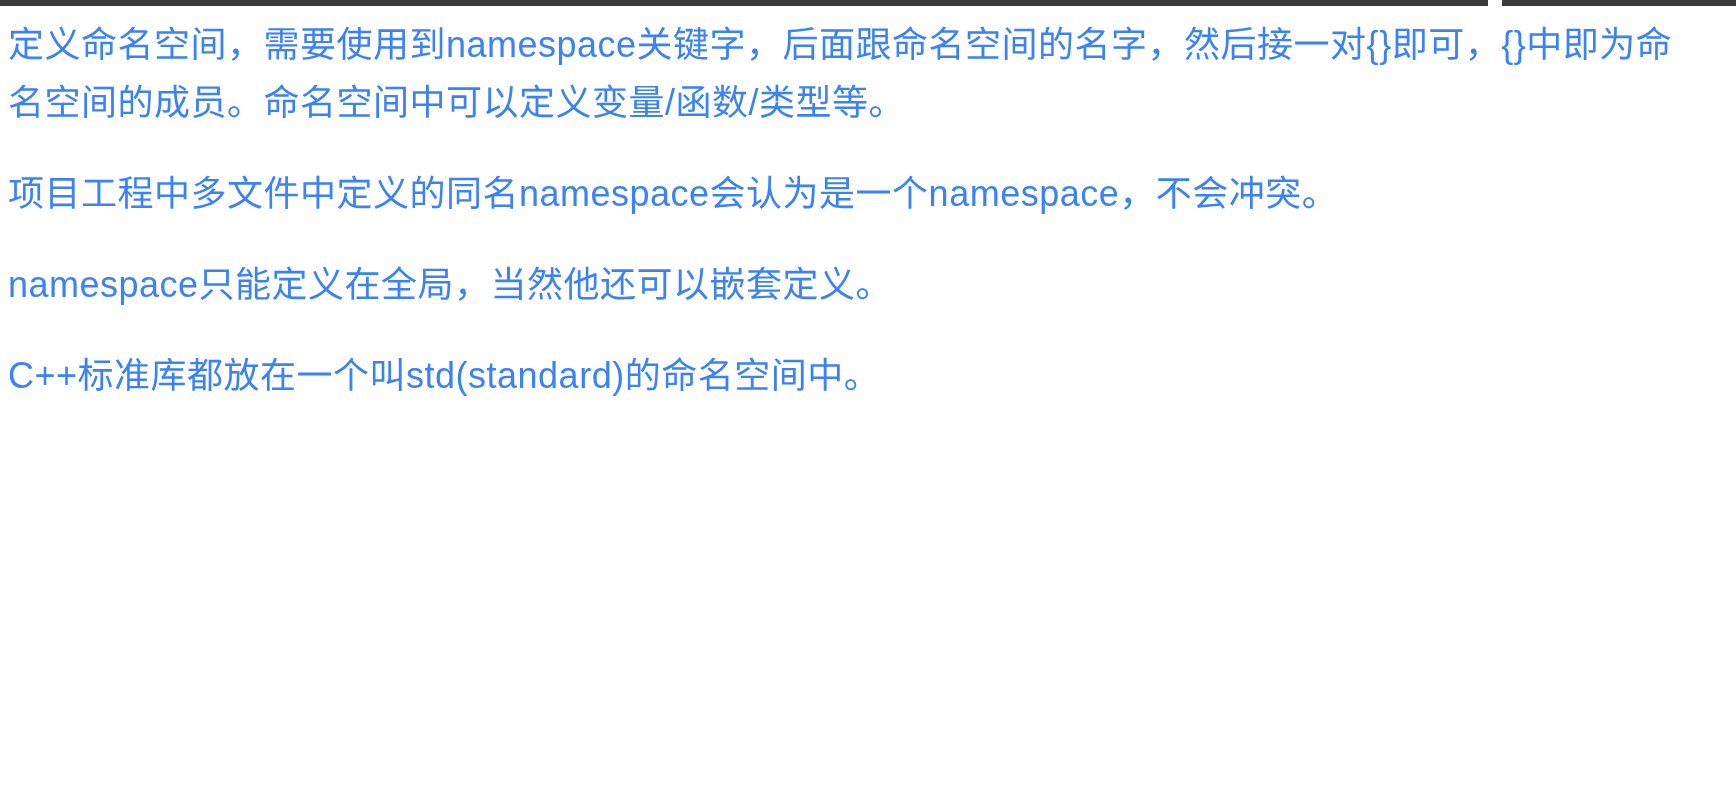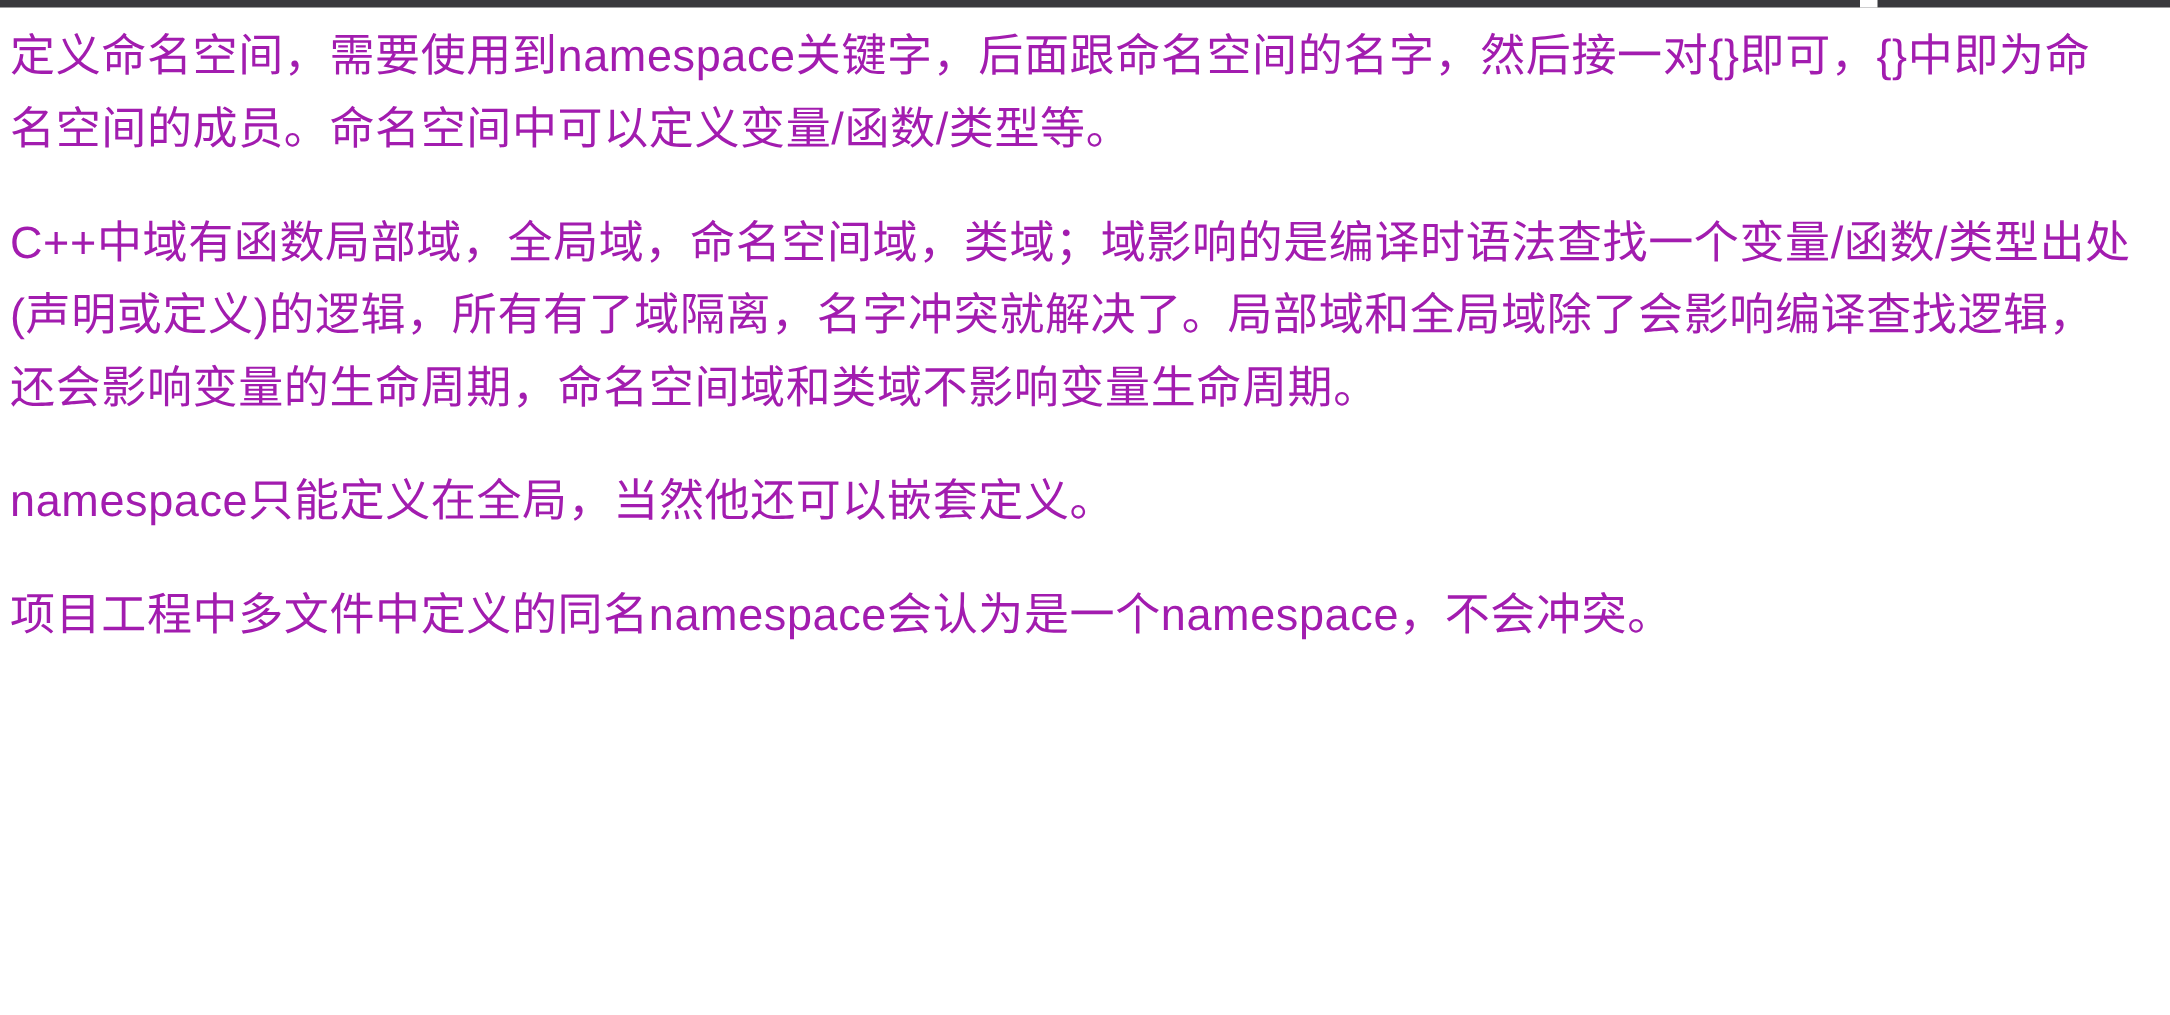--- a/index.html
+++ b/index.html
@@ -32,36 +32,36 @@
     height: 6px;
     background: #ffffff;
     box-shadow: inset 0 0 0 1px #39393d00;
   }
   .content {
     position: absolute;
     top: 6px;
     left: 0;
     right: 0;
     padding: 10px 30px 0 8px;
-    color: #a21caf;
+    color: #3b82f6;
   }
   .content p {
     margin: 0 0 33px 0;
     font-size: 36px;
     line-height: 58px;
     letter-spacing: 0.5px;
     word-break: break-word;
   }
 </style>
 </head>
 <body>
 
 <div class="page" lang="zh-CN">
   <div class="top-bar">
     <div class="notch"></div>
   </div>
   <div class="content">
       <p>定义命名空间，需要使用到namespace关键字，后面跟命名空间的名字，然后接一对{}即可，{}中即为命名空间的成员。命名空间中可以定义变量/函数/类型等。</p>
-      <p>C++中域有函数局部域，全局域，命名空间域，类域；域影响的是编译时语法查找一个变量/函数/类型出处(声明或定义)的逻辑，所有有了域隔离，名字冲突就解决了。局部域和全局域除了会影响编译查找逻辑，还会影响变量的生命周期，命名空间域和类域不影响变量生命周期。</p>
+      <p>项目工程中多文件中定义的同名namespace会认为是一个namespace，不会冲突。</p>
       <p>namespace只能定义在全局，当然他还可以嵌套定义。</p>
-      <p>项目工程中多文件中定义的同名namespace会认为是一个namespace，不会冲突。</p>
+      <p>C++标准库都放在一个叫std(standard)的命名空间中。</p>
     </div>
 </div>
 
 </body></html>

